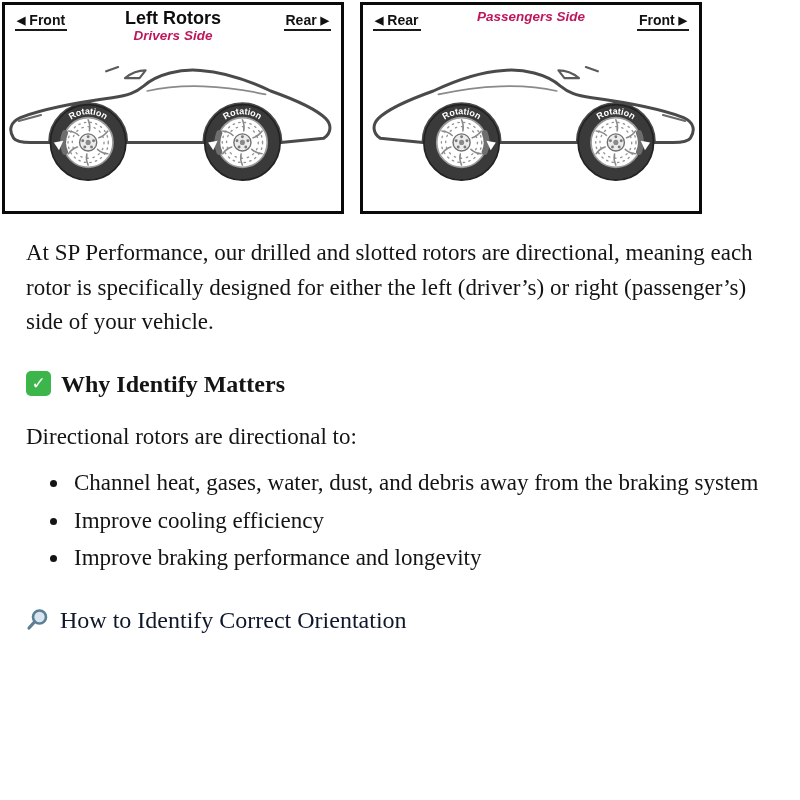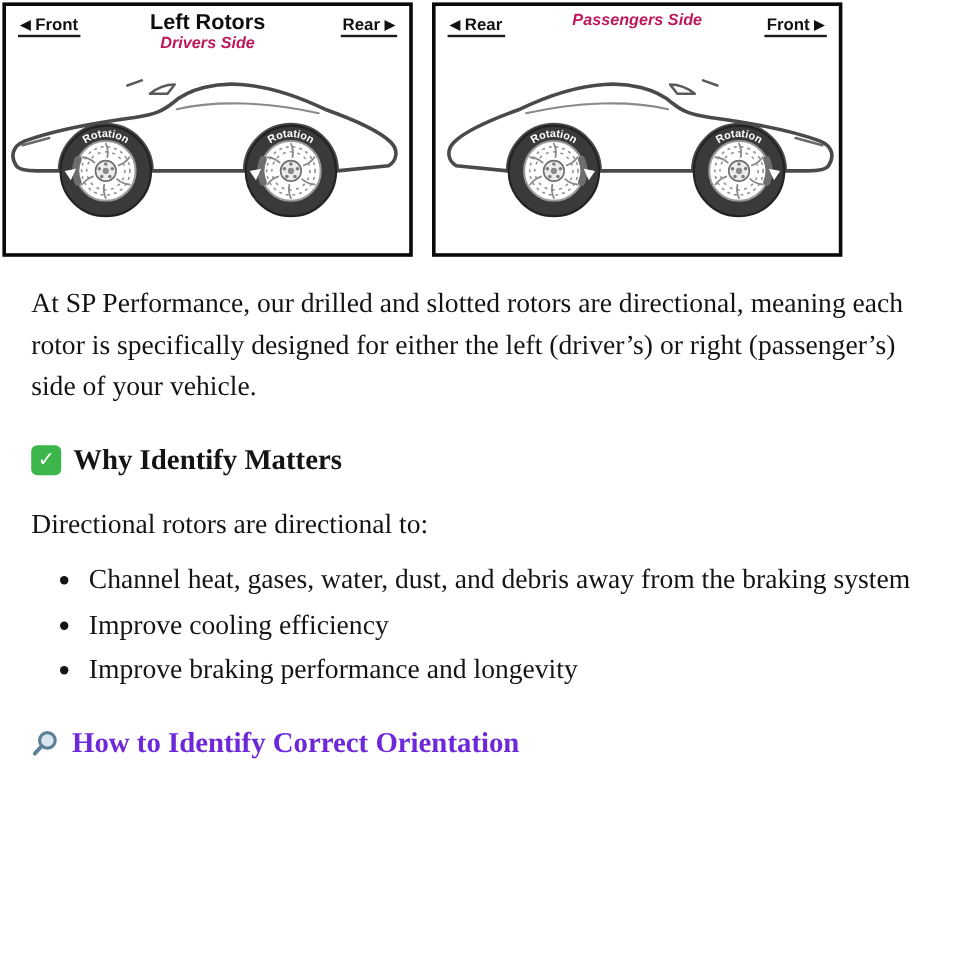--- a/index.html
+++ b/index.html
@@ -25,21 +25,21 @@
   .titles { text-align:center; padding-top:4px; }
   .panel-title { font-size:18px; font-weight:bold; color:#0d0d0d; line-height:1.05; }
   .panel-subtitle { font-size:13.5px; font-weight:bold; font-style:italic; color:#be185d; }
   .car-svg { display:block; width:100%; height:auto; }
 
   
   .article { padding:14px 26px 10px 26px; font-size:23px; line-height:1.5; }
   .intro { margin:8px 0 12px 0; }
   .sec-heading { display:flex; align-items:center; gap:10px; font-size:24px;
                  font-weight:bold; margin:26px 0 18px 0; }
-  .sec-heading.regular { font-weight:700; color:#6d28d9; }
+  .sec-heading.regular { font-weight:400; color:#0f172a; }
   .lead { margin:0 0 12px 0; }
   ul.bullets { margin:10px 0 22px 0; padding-left:44px; list-style:disc; }
   ul.bullets li { margin:3px 0; padding-left:4px; }
 
   
   .check-icon {
     display:inline-flex; width:25px; height:25px; border-radius:5px;
     background:#3cb54a; color:#fff; font-family:"DejaVu Sans", sans-serif;
     font-size:17px; font-weight:bold; align-items:center; justify-content:center;
     flex:0 0 auto;

